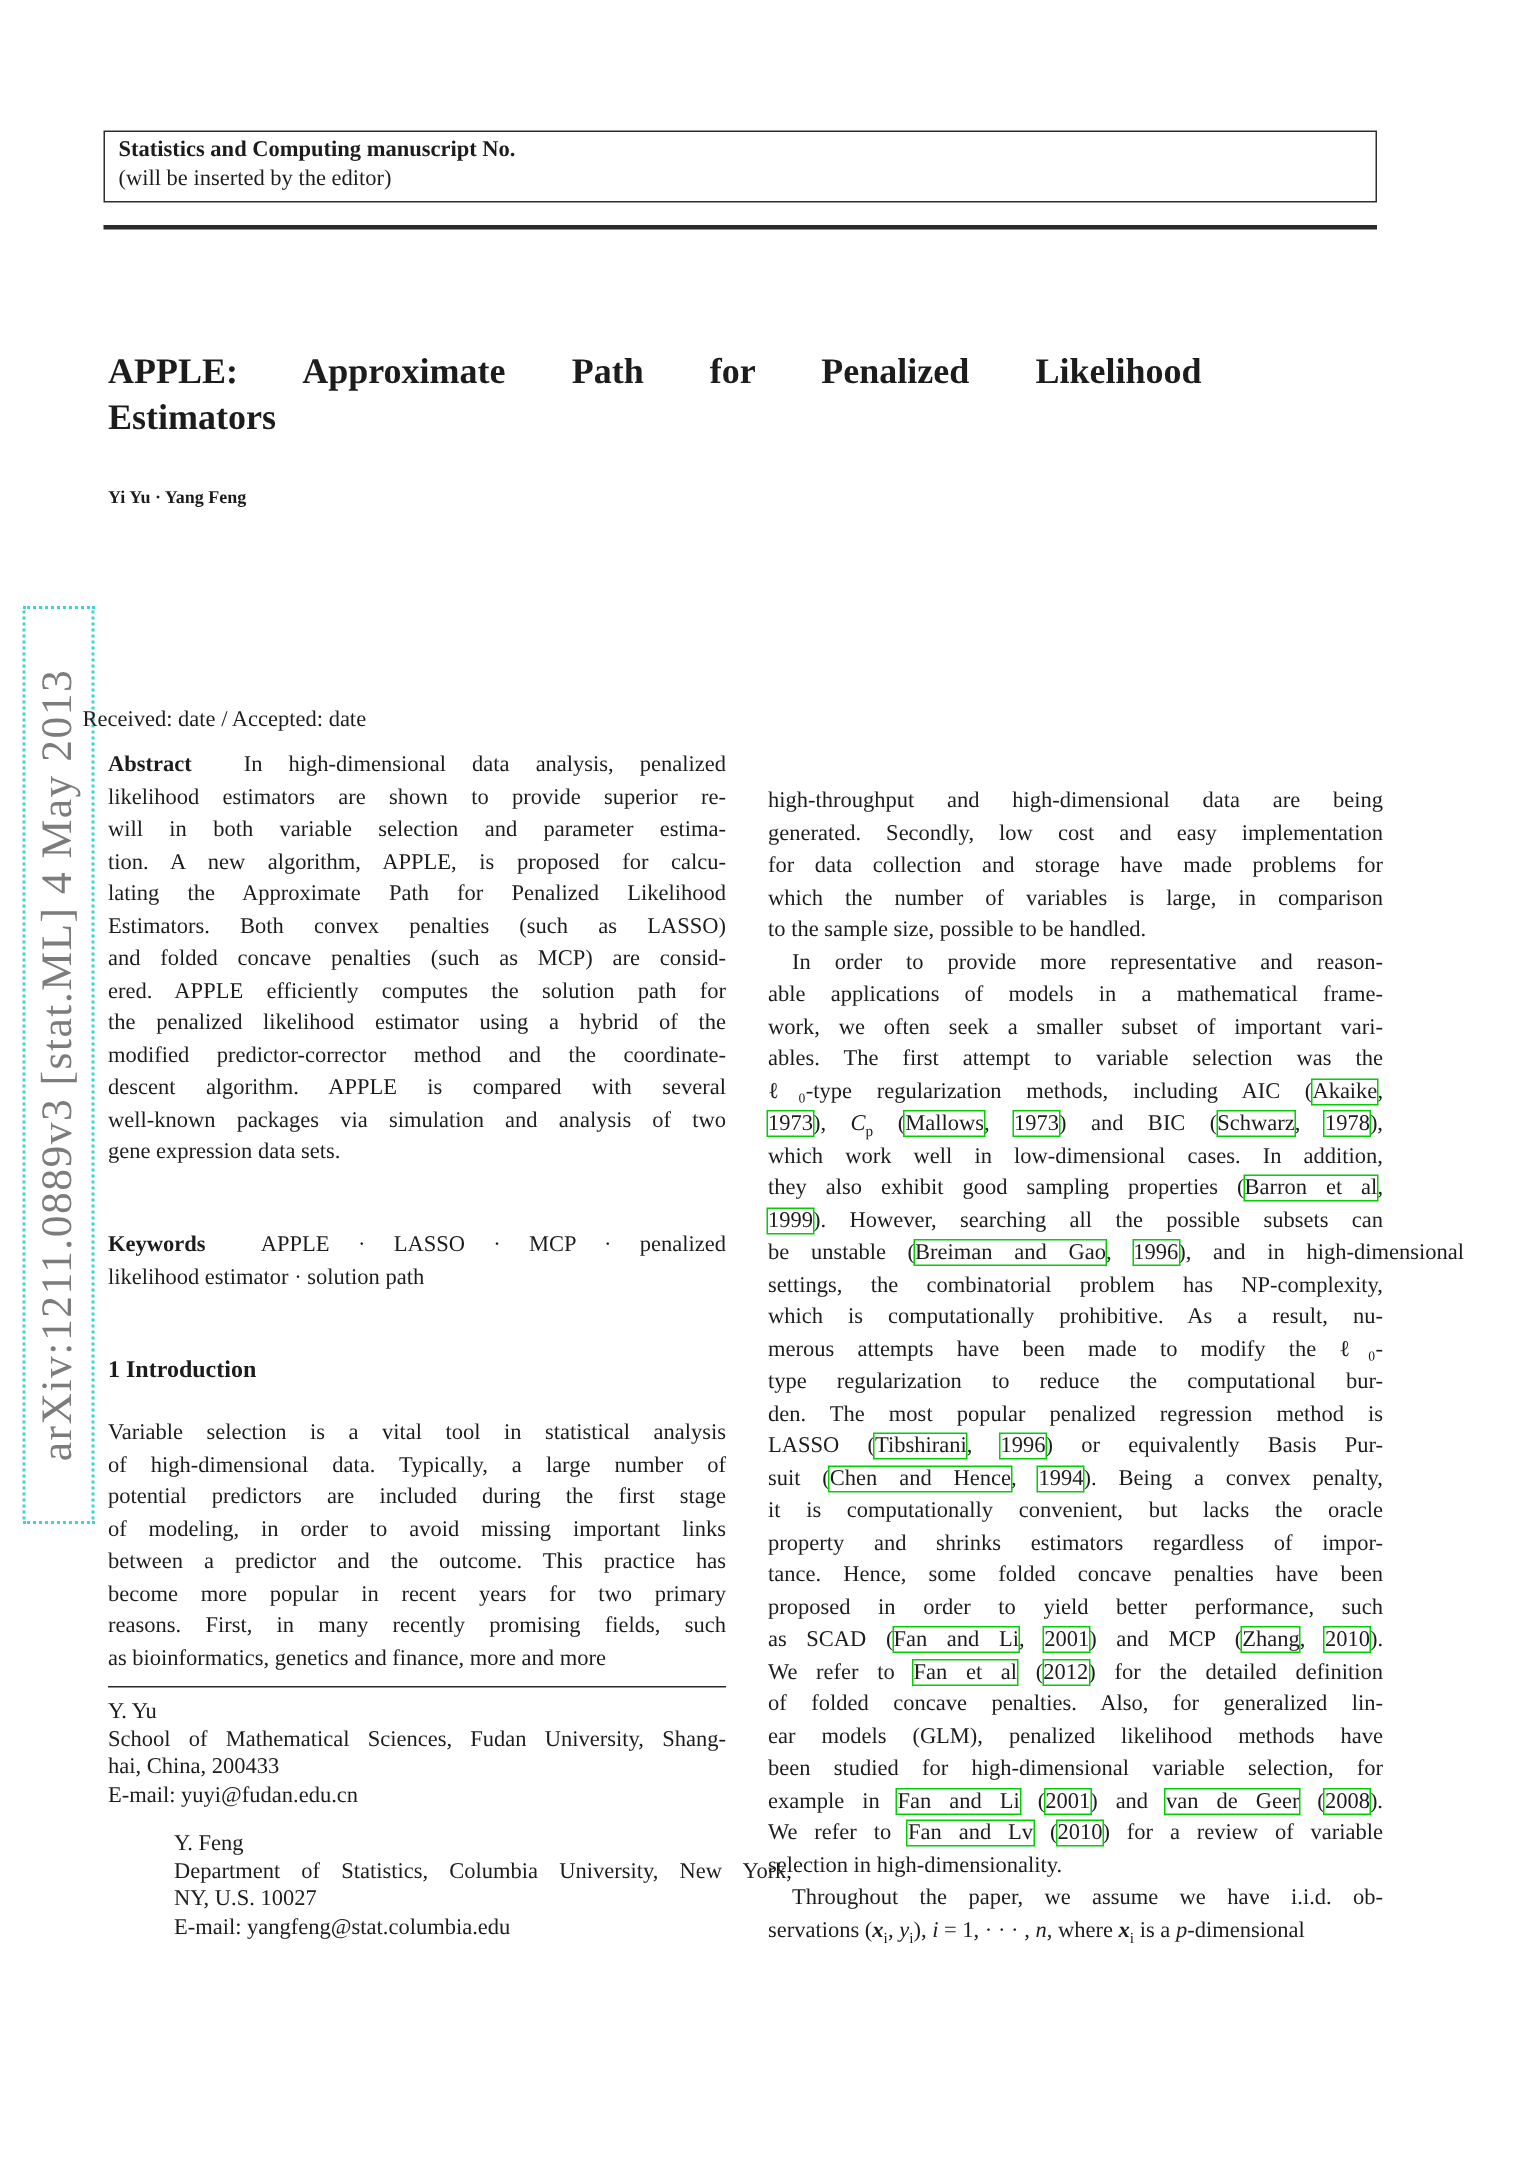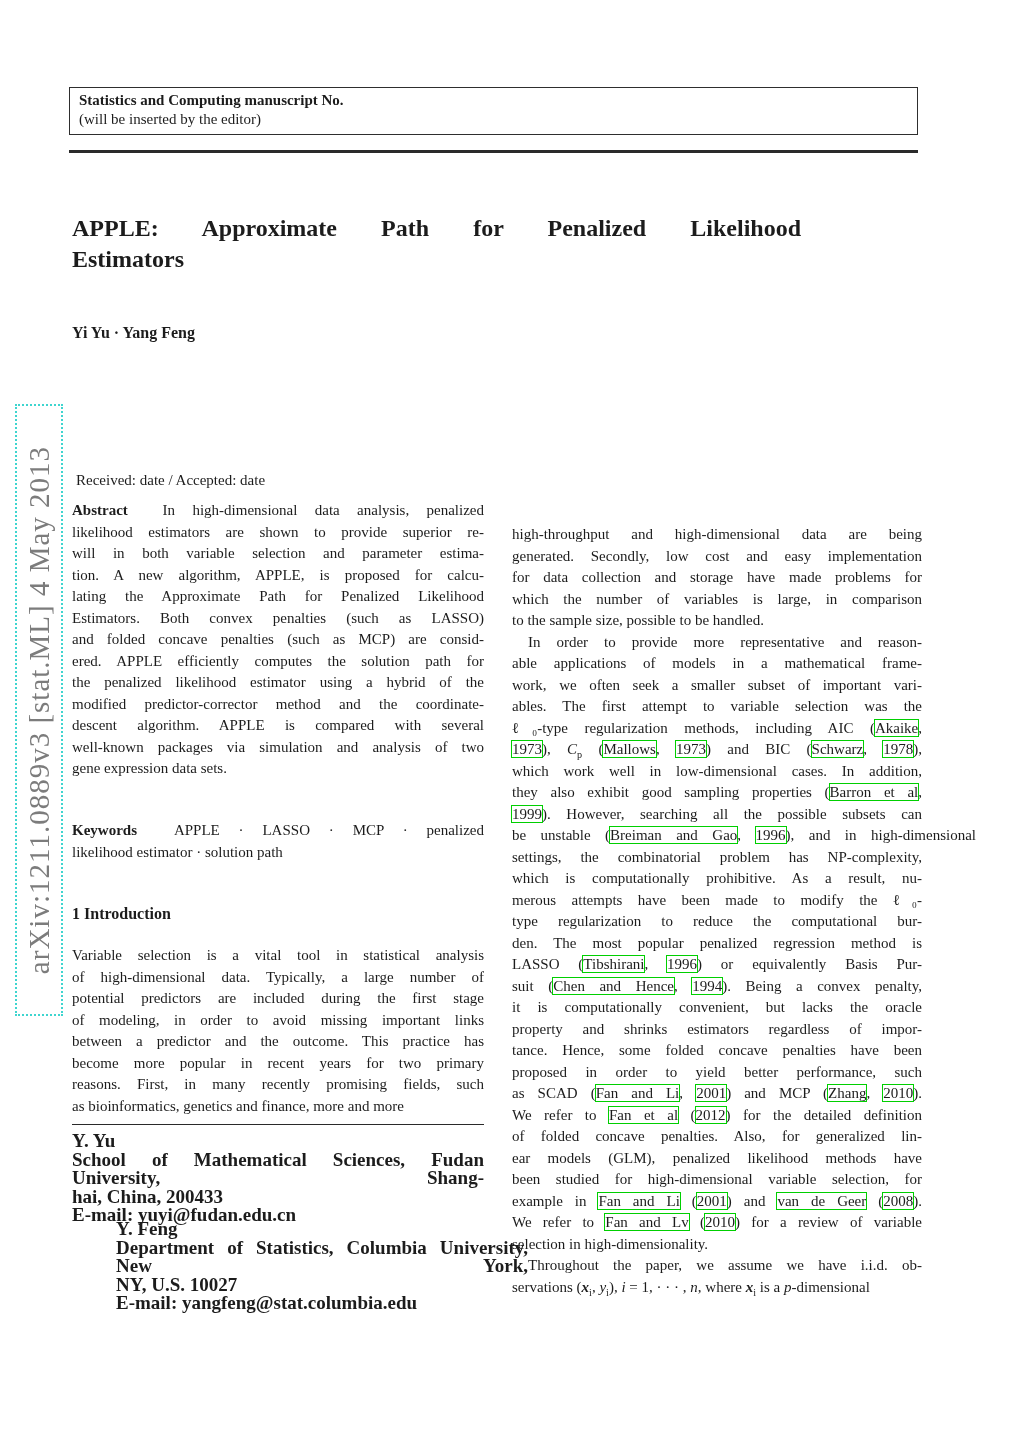--- a/index.html
+++ b/index.html
@@ -22,35 +22,35 @@
     position:absolute;left:15px;top:404px;width:48px;height:612px;box-sizing:border-box;
     border:2.6px dotted #3fd5cf;
   }
   .watermark-text{
     position:absolute;left:50%;top:50%;
     transform:translate(-50%,-50%) rotate(-90deg);
     white-space:nowrap;font-size:29px;letter-spacing:1px;color:#7c7c7c;
   }
 
   
-  .title{position:absolute;left:72px;top:213px;width:729px;font-size:24px;font-weight:bold;line-height:30.5px;}
-  .authors{position:absolute;left:72px;top:324px;font-size:16px;font-weight:bold;}
-  .received{position:absolute;left:76px;top:472px;font-size:15px;}
+  .title{position:absolute;left:72px;top:233px;width:729px;font-size:24px;font-weight:bold;line-height:30.5px;}
+  .authors{position:absolute;left:72px;top:324px;font-size:12px;font-weight:bold;}
+  .received{position:absolute;left:55px;top:472px;font-size:15px;}
 
   
   .block{position:absolute;font-size:15px;line-height:21.5px;}
   .col-left{left:72px;width:412px;}
   .col-right{left:512px;width:410px;}
   .abstract{top:500px;}
   .keywords{top:820px;}
   .section-heading{top:903px;font-weight:bold;font-size:16px;}
   .intro{top:945px;}
   .rc{top:524px;}
   .fn-rule{position:absolute;left:72px;top:1124px;width:412px;height:1.3px;background:#2a2a2a;}
-  .fn{font-size:19px;line-height:18.5px;font-weight:bold;}
+  .fn{font-size:15px;line-height:18.5px;}
   .fn1{top:1132px;}
   .fn2{top:1220px;margin-left:44px;}
 
   
   .line{display:block;text-align:justify;text-align-last:justify;}
   .line.last{text-align-last:left;white-space:nowrap;}
   .line.indent{text-indent:16px;}
   .line.overfull{width:464px;text-align-last:justify;}
 
   .cite{outline:1.3px solid #00cf00;outline-offset:0.5px;}

